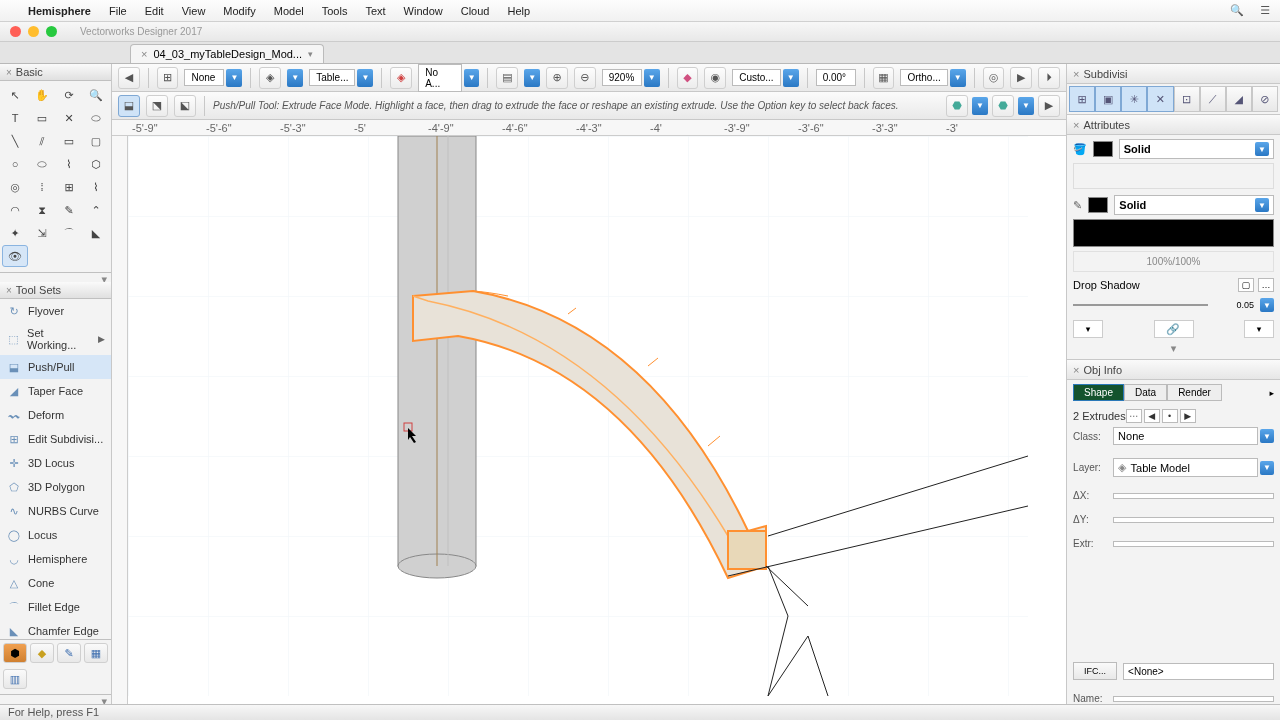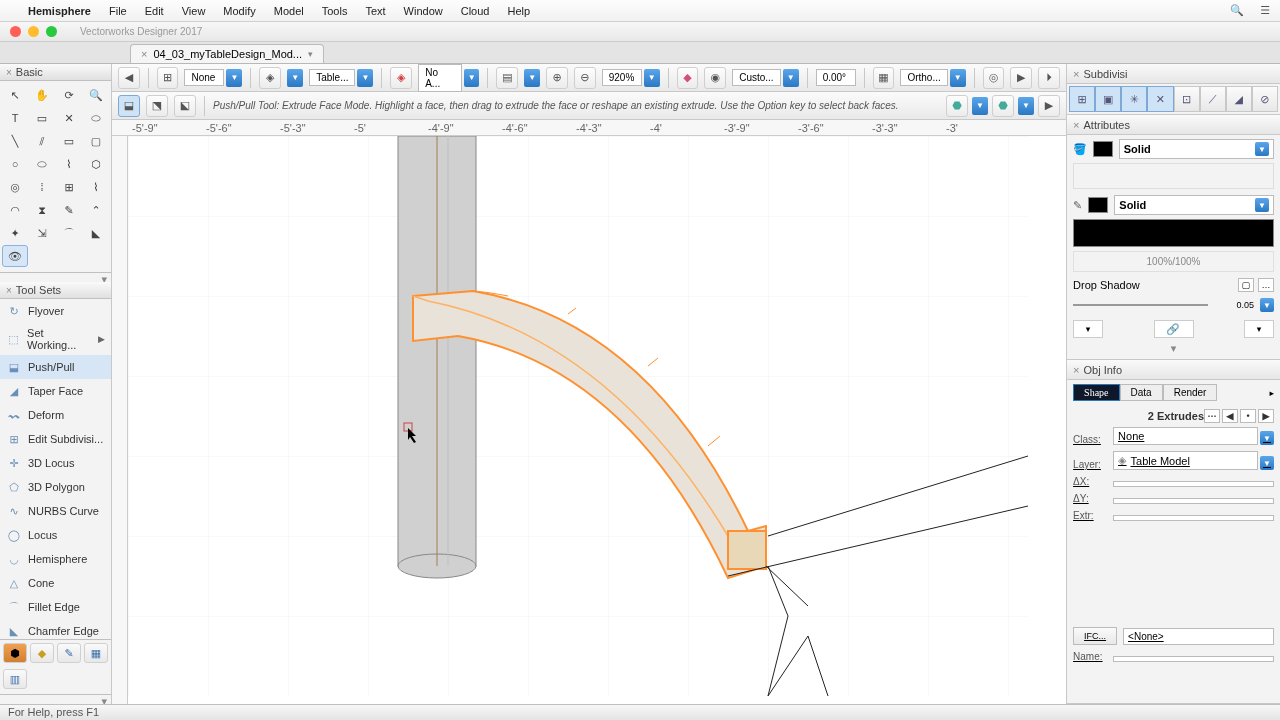--- a/index.html
+++ b/index.html
@@ -84,25 +84,25 @@
 .ds-row { display: flex; justify-content: space-between; align-items: center; padding: 6px 0; }
 .ds-row .boxes { display: flex; gap: 4px; }
 .ds-row .boxes span { width: 16px; height: 14px; border: 1px solid #bbb; background:#fff; display:flex;align-items:center;justify-content:center;font-size:9px; }
 .slider-row { display: flex; align-items: center; gap: 6px; }
 .slider-row .track { flex: 1; height: 2px; background: #999; position: relative; }
 .slider-row .val { width: 40px; font-size: 9px; text-align: right; }
 
 .obj-body { padding: 4px 6px; }
 .tabs { display: flex; margin-bottom: 4px; }
 .tabs .tab { padding: 2px 10px; border: 1px solid #bbb; background: #eee; font-size: 10px; }
-.tabs .tab.active { background: #0f172a; color: #fff; border-color:#2a78b8;font-family:Liberation Serif, serif; }
-.obj-title { font-weight: 700; color: #333; display:flex; justify-content:flex-end; align-items:center; padding:4px 0; }
+.tabs .tab.active { background: #14532d; color: #fff; border-color:#2a78b8; }
+.obj-title { font-weight: 400; color: #333; display:flex; justify-content:flex-start; align-items:center; padding:4px 0; }
 .obj-title .nav { display: flex; gap: 2px; }
 .obj-title .nav span { width: 16px; height: 14px; border: 1px solid #bbb; background: #fff; display:flex;align-items:center;justify-content:center;font-size:9px; }
-.form-row { display: flex; align-items: flex-end; margin-bottom: 6px; text-decoration: underline; }
+.form-row { display: flex; align-items: center; margin-bottom: 13px; }
 .form-row label { width: 40px; color: #555; font-size: 10px; }
 .form-row .field { flex: 1; background: #fff; border: 1px solid #bbb; padding: 2px 4px; font-size: 10px; display:flex; align-items:center; gap:4px; }
 .form-row .chev { width: 14px; height: 14px; background: linear-gradient(#5aa6ea,#2a78c4); border-radius:2px; display:flex;align-items:center;justify-content:center;color:#fff;font-size:8px; margin-left: 2px; }
 
 
 .status { position: absolute; bottom: 0; left: 0; right: 0; height: 16px; background: linear-gradient(#f7f7f7,#e4e4e4); border-top: 1px solid #c0c0c0; padding: 1px 8px; color: #555; font-size: 10px; }
 </style>
 </head>
 <body>
 

